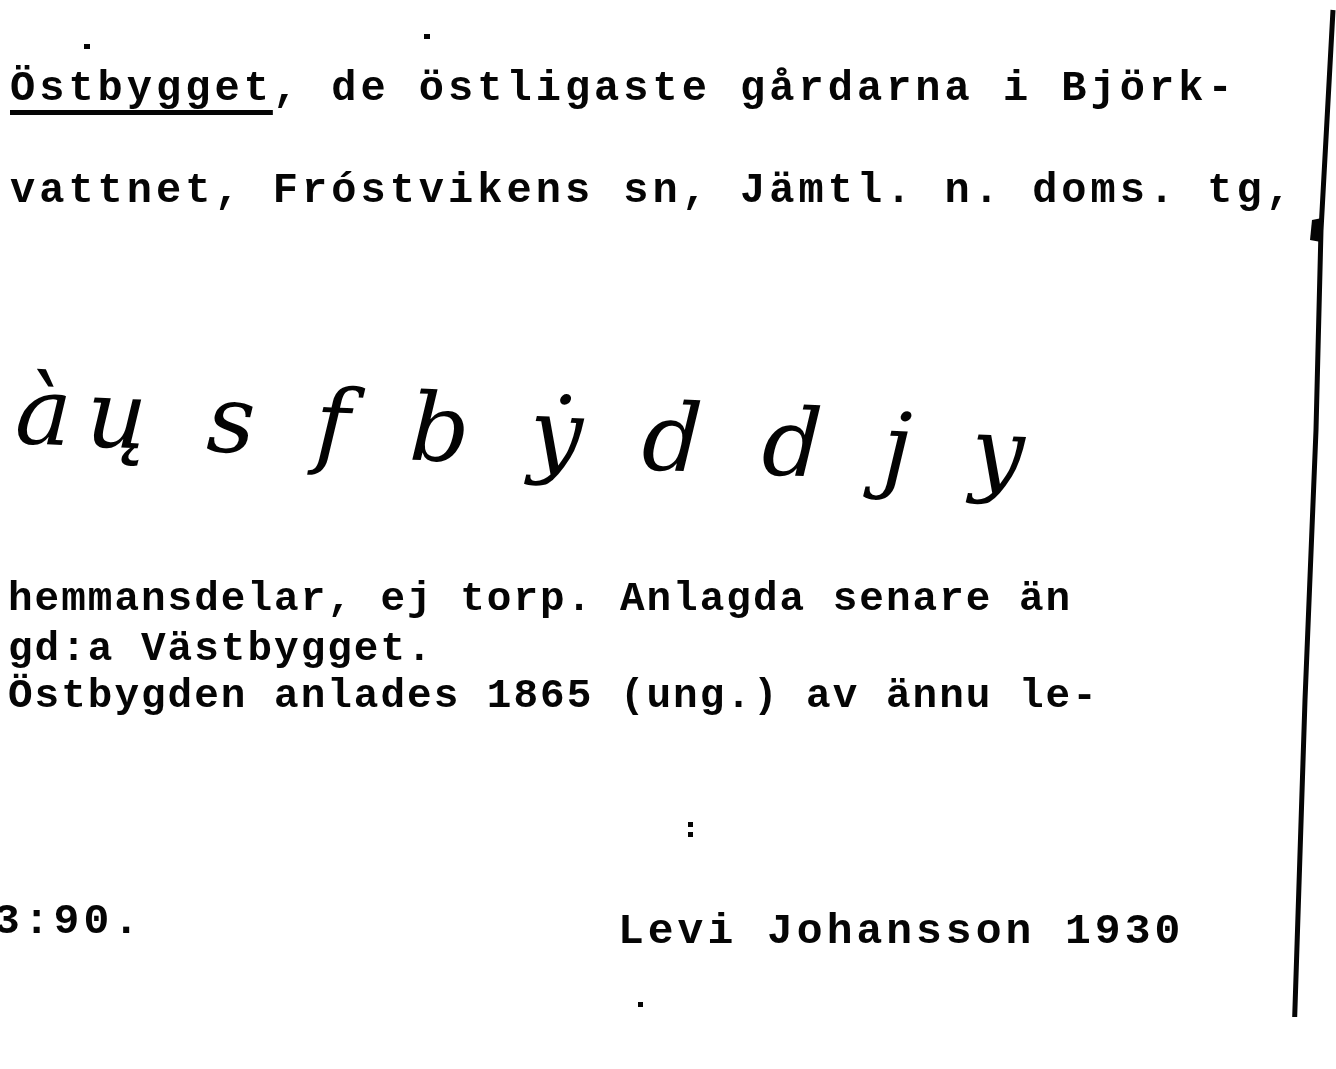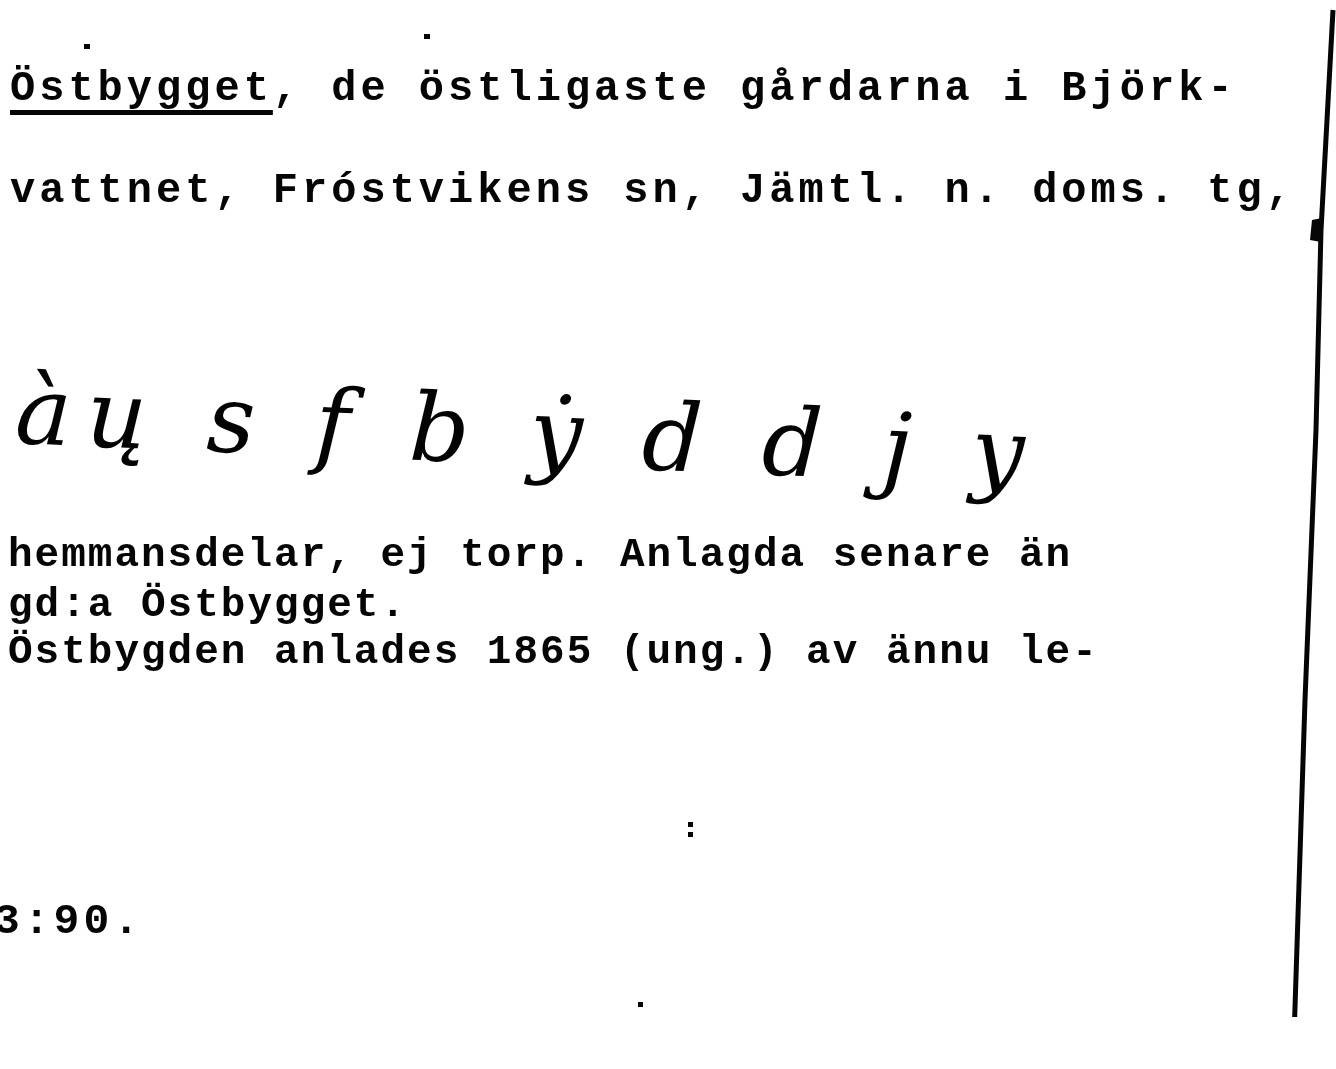--- a/index.html
+++ b/index.html
@@ -11,21 +11,21 @@
     color:#040404;
     font-family:"Liberation Mono","DejaVu Sans Mono",monospace;
   }
   .tw{
     position:absolute;
     white-space:pre;
     font-weight:bold;
     color:#050505;
   }
   .h{font-size:42px;letter-spacing:4px;line-height:1.1;}
-  .b{font-size:41px;letter-spacing:2px;line-height:1.1;}
+  .b{font-size:41px;letter-spacing:2px;line-height:1.1;margin-top:44px;}
   .f{font-size:43px;letter-spacing:4px;line-height:1.1;}
   .title-underline{
     text-decoration:underline;
     text-decoration-thickness:5px;
     text-underline-offset:10px;
   }
   .line1{top:66px;left:10px;}
   .line2{top:168px;left:10px;text-align:right;}
   .line3{top:262px;left:14px;}
   .body1{top:533px;left:8px;}
@@ -62,24 +62,25 @@
 <div class="card">
 
   <div class="tw h line1"><span class="title-underline">Östbygget</span><span>, de östligaste gårdarna i Björk-</span></div>
 
   <div class="tw h line2">vattnet, Fróstvikens sn, Jämtl. n. doms. tg,</div>
 
 
   <div class="phonetic">àų s f b ẏ d d j y</div>
 
   <div class="tw b body1">hemmansdelar, ej torp. Anlagda senare än</div>
-  <div class="tw b body2">gd:a Östbygget.</div>
+  <div class="tw b body2">gd:a Västbygget.</div>
   <div class="tw b body3">Östbygden anlades 1865 (ung.) av ännu le-</div>
 
   <div class="tw f ref">3:90.</div>
+  <div class="tw f sig">Levi Johansson 1930</div>
 
   <svg class="edge-svg" width="1336" height="1069" viewBox="0 0 1336 1069" aria-hidden="true">
     <polyline points="1333,10 1321,230 1316,430 1305,700 1293,1069" fill="none" stroke="#050505" stroke-width="5"></polyline>
     <polygon points="1312,220 1322,218 1321,242 1310,240" fill="#050505"></polygon>
   </svg>
 
   <div class="speck sp1"></div>
   <div class="speck sp2"></div>
   <div class="speck sp3"></div>
   <div class="speck sp4"></div>

